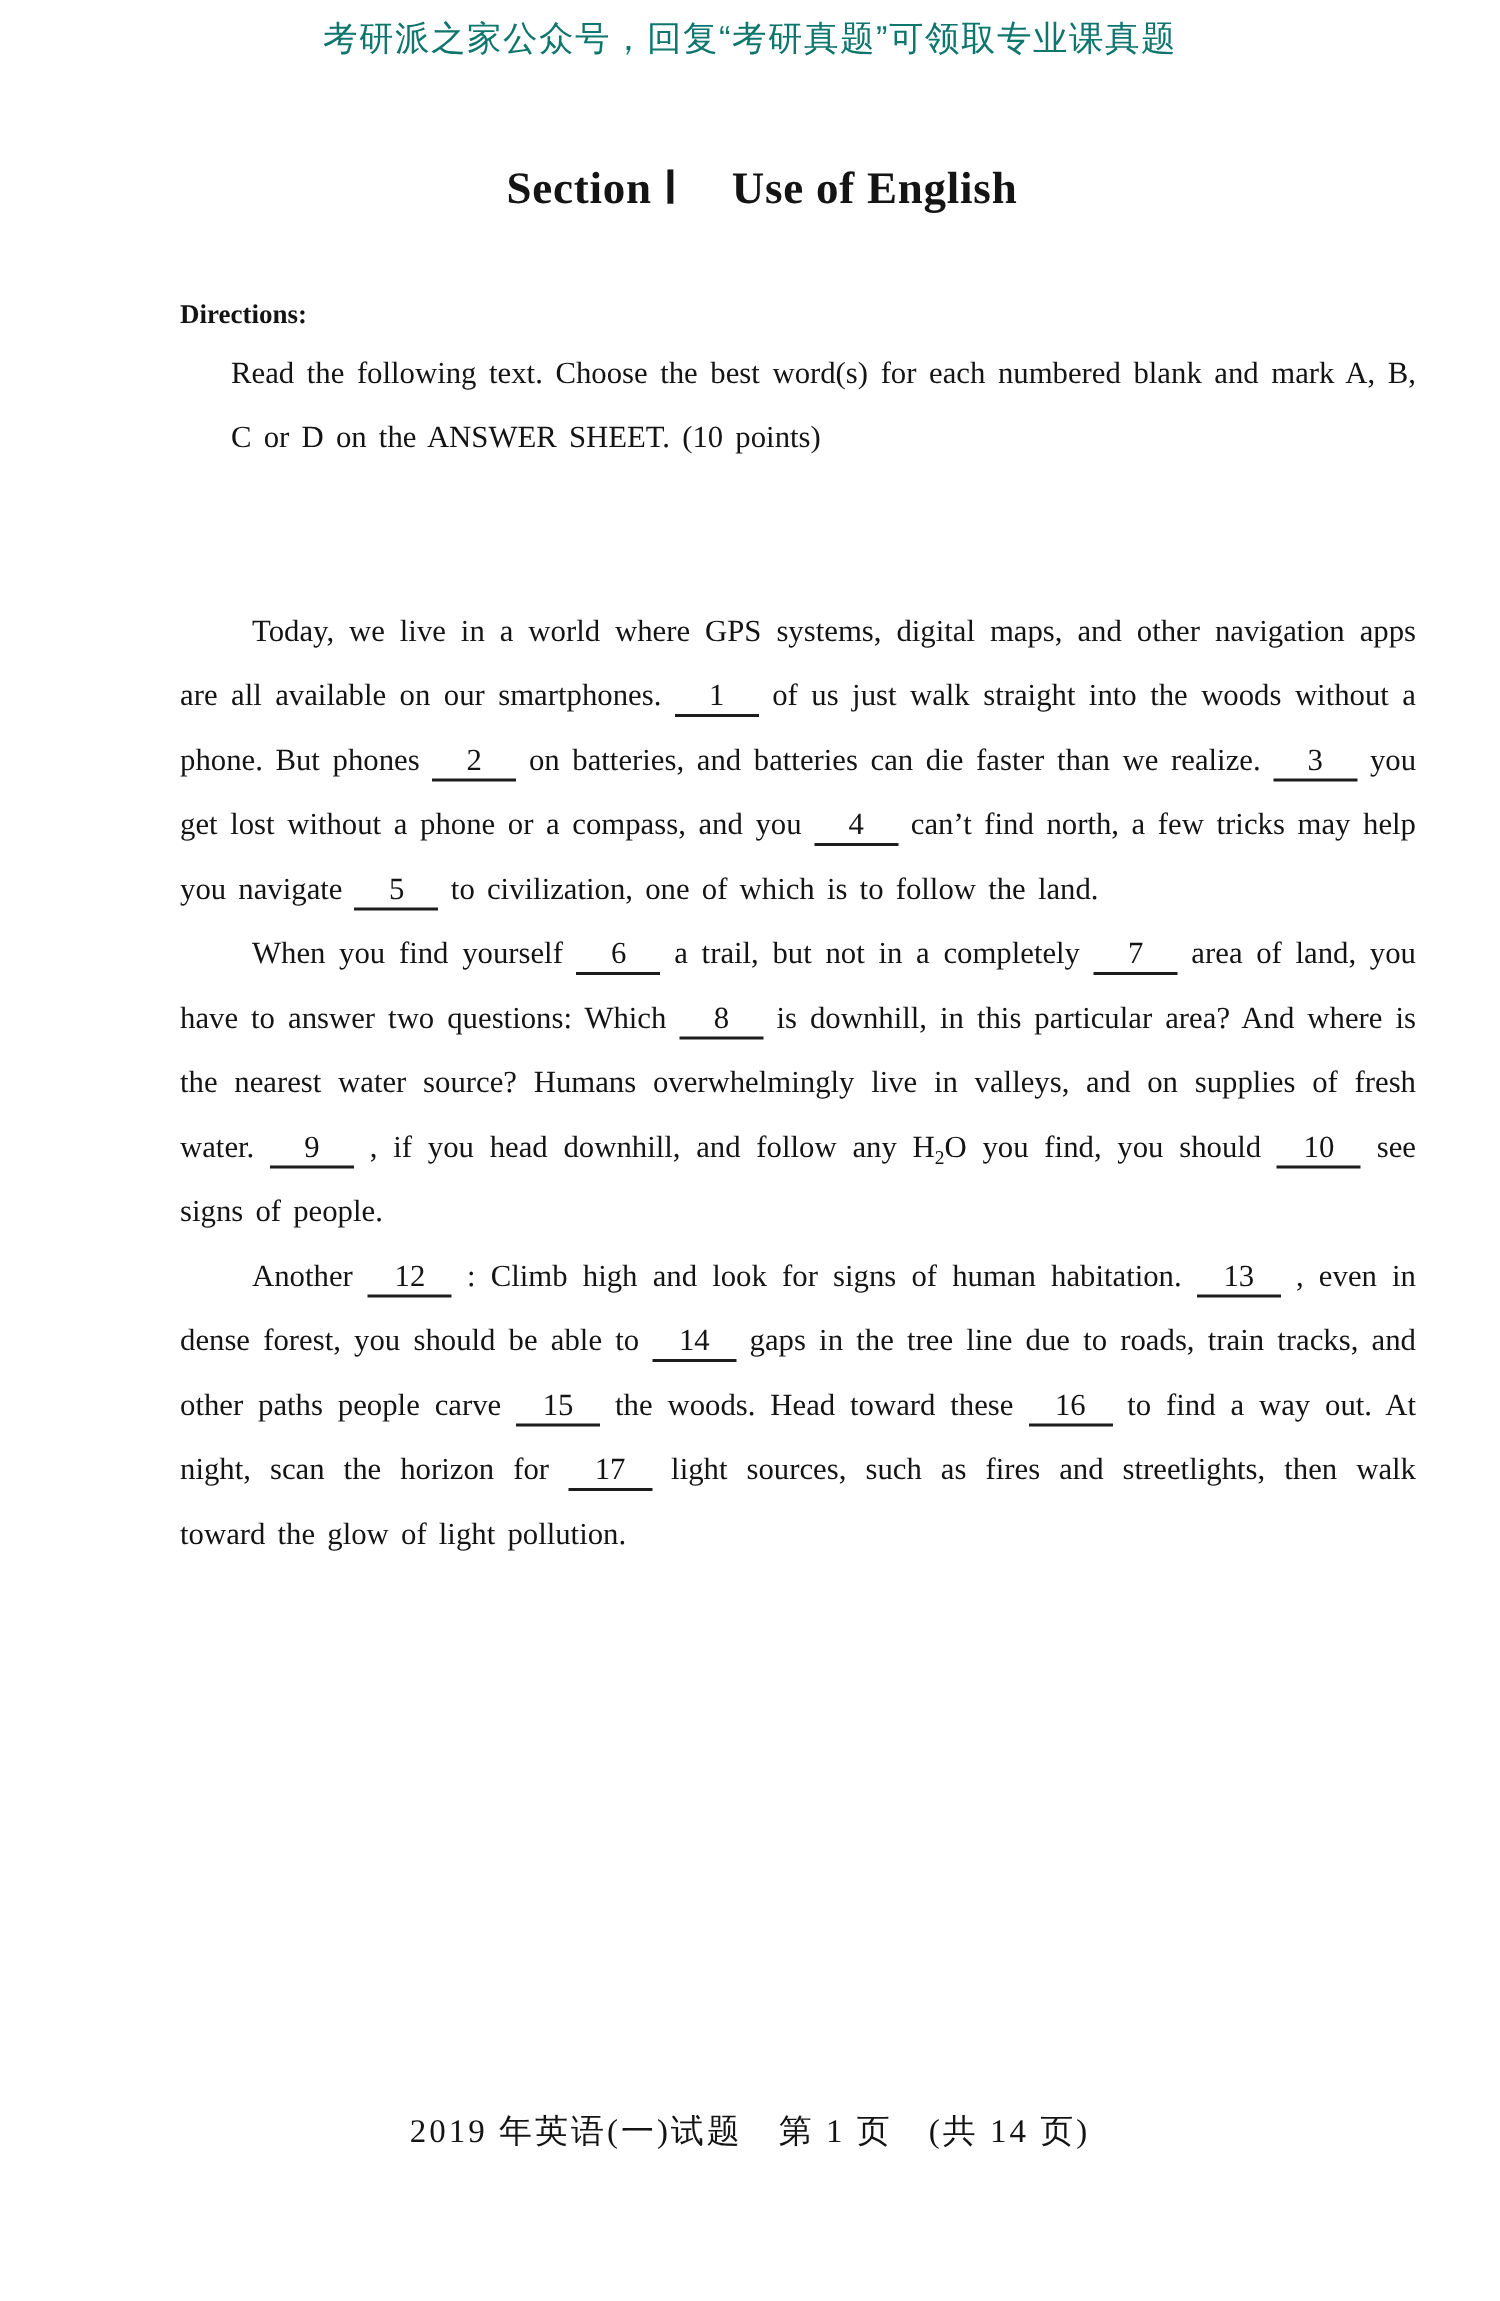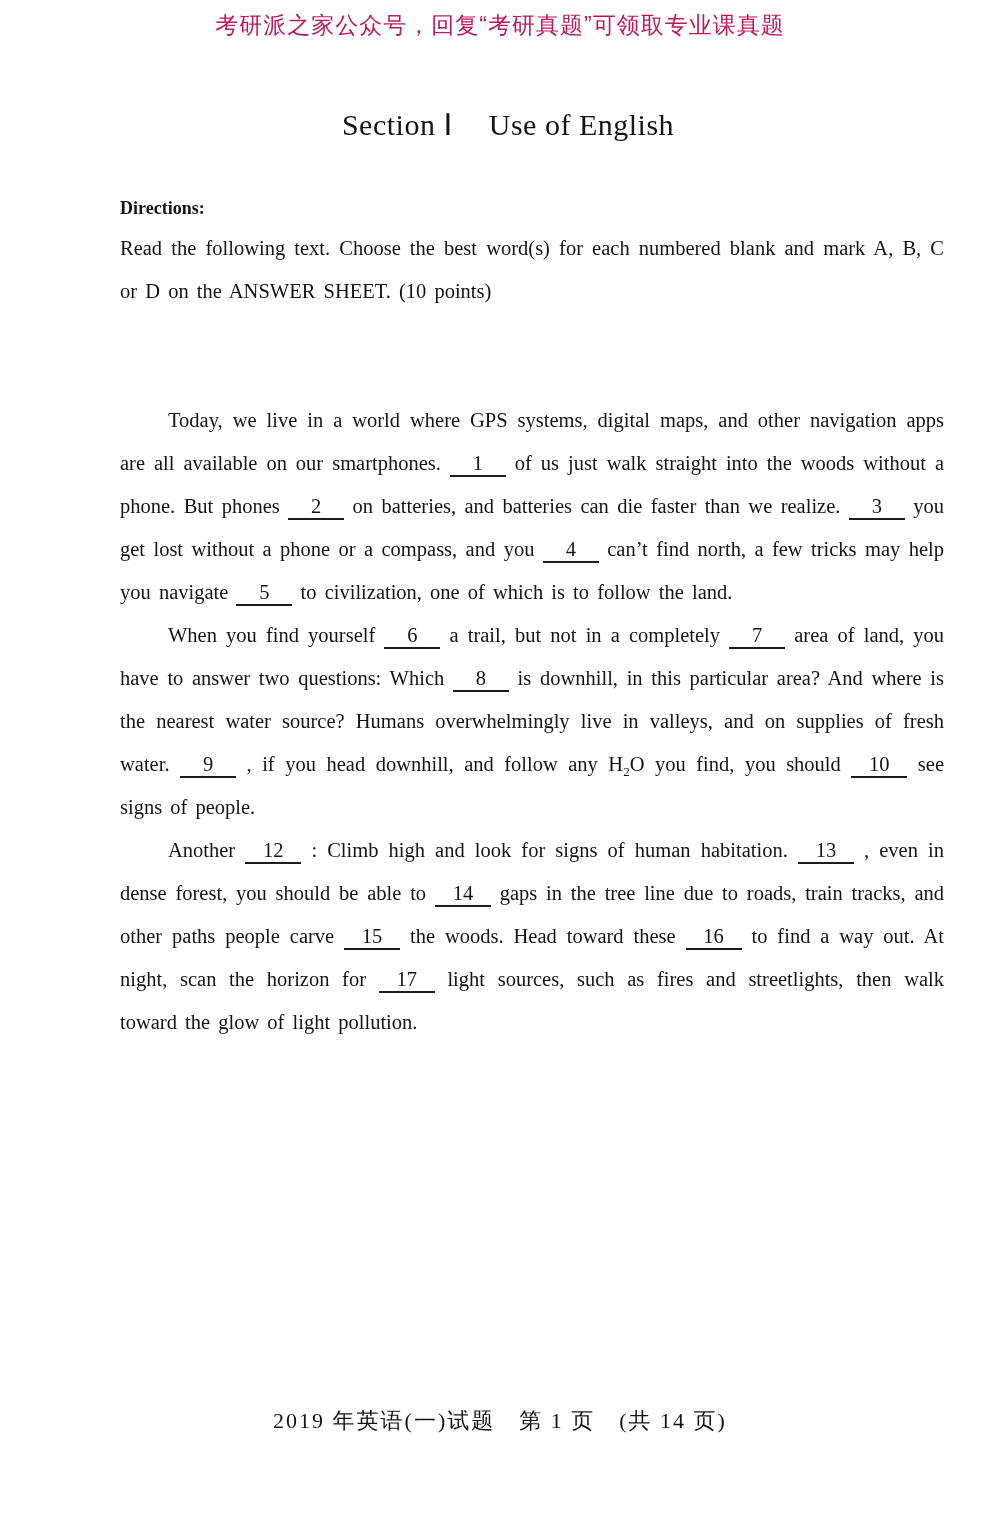--- a/index.html
+++ b/index.html
@@ -14,45 +14,46 @@
     color: #141414;
     overflow: hidden;
   }
   .promo {
     padding-top: 10px;
     text-align: center;
     font-family: "Liberation Sans", sans-serif;
     font-size: 23px;
     font-weight: 500;
     letter-spacing: 1px;
-    color: #be185d;
+    color: #0f766e;
   }
   .title {
     margin-top: 66px;
     text-align: center;
     font-size: 30px;
-    font-weight: normal;
+    font-weight: bold;
     letter-spacing: 0.5px;
     padding-left: 16px;
   }
   .title-gap { display: inline-block; width: 36px; }
   .content {
     padding: 0 56px 0 120px;
   }
   .directions-label {
     margin-top: 56px;
     font-size: 18px;
     font-weight: bold;
   }
   .directions-text {
     margin-top: 8px;
     font-size: 20.5px;
     line-height: 43px;
     text-align: justify;
     word-spacing: 3px;
+    margin-left: 34px;
   }
   .passage { margin-top: 86px; }
   .passage p {
     margin: 0;
     font-size: 20.5px;
     line-height: 43px;
     text-align: justify;
     text-indent: 48px;
     word-spacing: 3px;
   }

